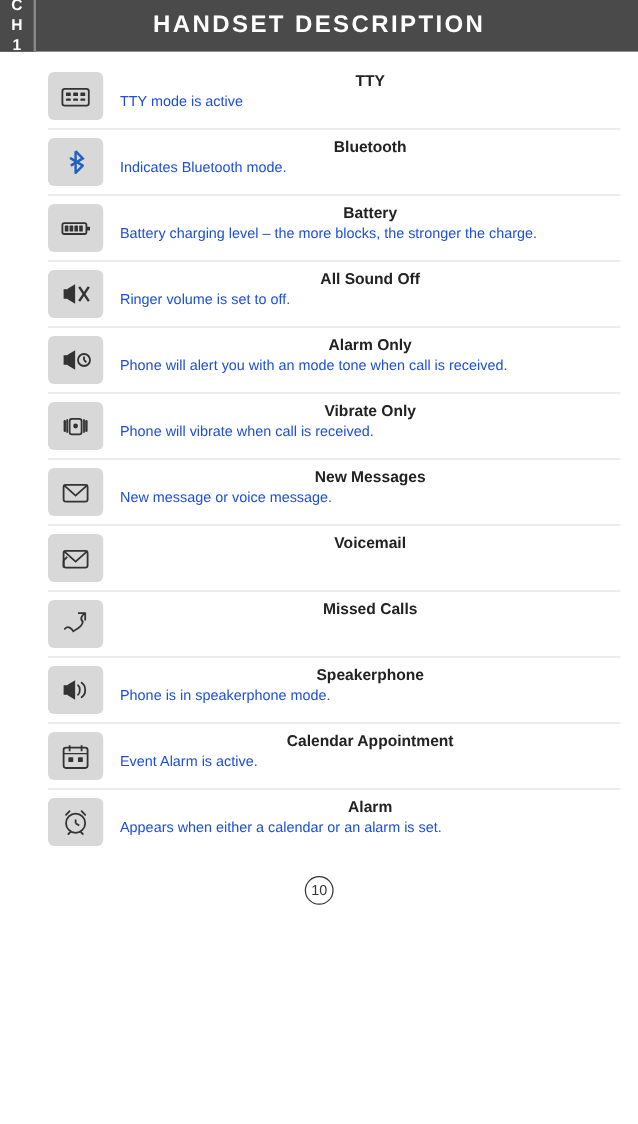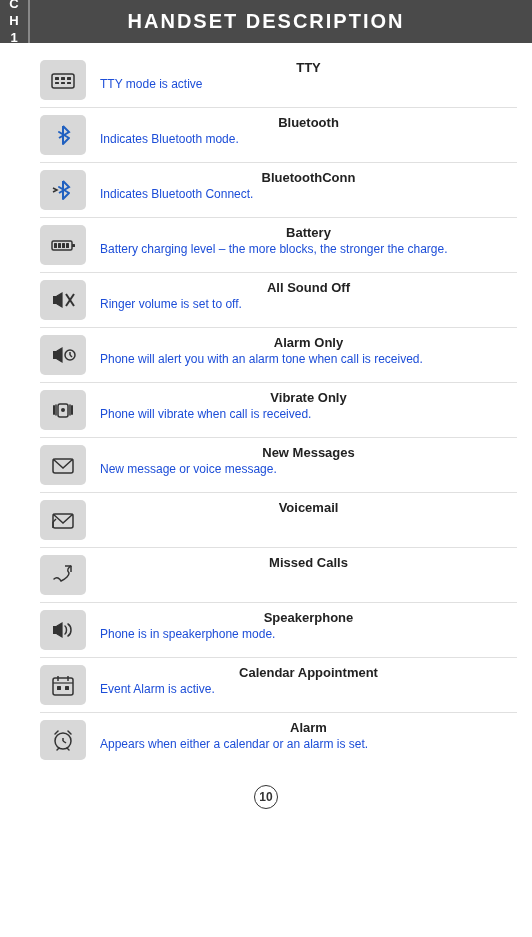--- a/index.html
+++ b/index.html
@@ -104,21 +104,20 @@
     }
     .page-circle {
       display: inline-block;
       border: 1px solid #333;
       border-radius: 50%;
       width: 24px;
       height: 24px;
       line-height: 22px;
       text-align: center;
       font-size: 12px;
-      font-weight: bold;
     }
 
     
     .icon-svg {
       width: 28px;
       height: 28px;
     }
   </style>
 </head>
 <body>
@@ -157,33 +156,20 @@
         <path d="M14 5 L20 11 L10 17" stroke="#2060c0" stroke-width="2" fill="none"></path>
       </svg>
     </div>
     <div class="item-text">
       <div class="item-title">Bluetooth</div>
       <div class="item-desc">Indicates Bluetooth mode.</div>
     </div>
   </div>
 
 
-  <div class="item-row">
-    <div class="icon-box">
-      <svg class="icon-svg" viewBox="0 0 28 28" fill="none">
-        <path d="M14 5 L14 23 L20 17 L10 11 L20 17 L14 23" stroke="#2060c0" stroke-width="2" fill="none" stroke-linejoin="round"></path>
-        <path d="M14 5 L20 11 L10 17" stroke="#2060c0" stroke-width="2" fill="none"></path>
-        <path d="M4 12 L8 14 L4 16" stroke="#333" stroke-width="1.5" fill="none"></path>
-      </svg>
-    </div>
-    <div class="item-text">
-      <div class="item-title">BluetoothConn</div>
-      <div class="item-desc">Indicates Bluetooth Connect.</div>
-    </div>
-  </div>
 
   <div class="item-row">
     <div class="icon-box">
       <svg class="icon-svg" viewBox="0 0 28 28" fill="none">
         <rect x="3" y="10" width="20" height="9" rx="1.5" stroke="#333" stroke-width="1.5" fill="none"></rect>
         <rect x="23" y="13" width="3" height="3" rx="0.5" fill="#333"></rect>
         <rect x="5" y="12" width="3" height="5" rx="0.5" fill="#333"></rect>
         <rect x="9" y="12" width="3" height="5" rx="0.5" fill="#333"></rect>
         <rect x="13" y="12" width="3" height="5" rx="0.5" fill="#333"></rect>
         <rect x="17" y="12" width="3" height="5" rx="0.5" fill="#333"></rect>
@@ -215,21 +201,21 @@
       <svg class="icon-svg" viewBox="0 0 28 28" fill="none">
         <path d="M8 10 L13 7 L13 21 L8 18 L8 10 Z" stroke="#333" stroke-width="1.2" fill="#333"></path>
         <rect x="4" y="10" width="4" height="8" fill="#333"></rect>
         <circle cx="21" cy="14" r="5" stroke="#333" stroke-width="1.5" fill="none"></circle>
         <line x1="21" y1="11" x2="21" y2="14" stroke="#333" stroke-width="1.5"></line>
         <line x1="21" y1="14" x2="23" y2="16" stroke="#333" stroke-width="1.5"></line>
       </svg>
     </div>
     <div class="item-text">
       <div class="item-title">Alarm Only</div>
-      <div class="item-desc">Phone will alert you with an alarm tone when call is received.</div>
+      <div class="item-desc">Phone will alert you with an mode tone when call is received.</div>
     </div>
   </div>
 
   <div class="item-row">
     <div class="icon-box">
       <svg class="icon-svg" viewBox="0 0 28 28" fill="none">
         <rect x="9" y="8" width="10" height="13" rx="2" stroke="#333" stroke-width="1.5" fill="none"></rect>
         <line x1="5" y1="10" x2="5" y2="18" stroke="#333" stroke-width="2" stroke-linecap="round"></line>
         <line x1="7" y1="9" x2="7" y2="19" stroke="#333" stroke-width="1.5" stroke-linecap="round"></line>
         <line x1="23" y1="10" x2="23" y2="18" stroke="#333" stroke-width="2" stroke-linecap="round"></line>

